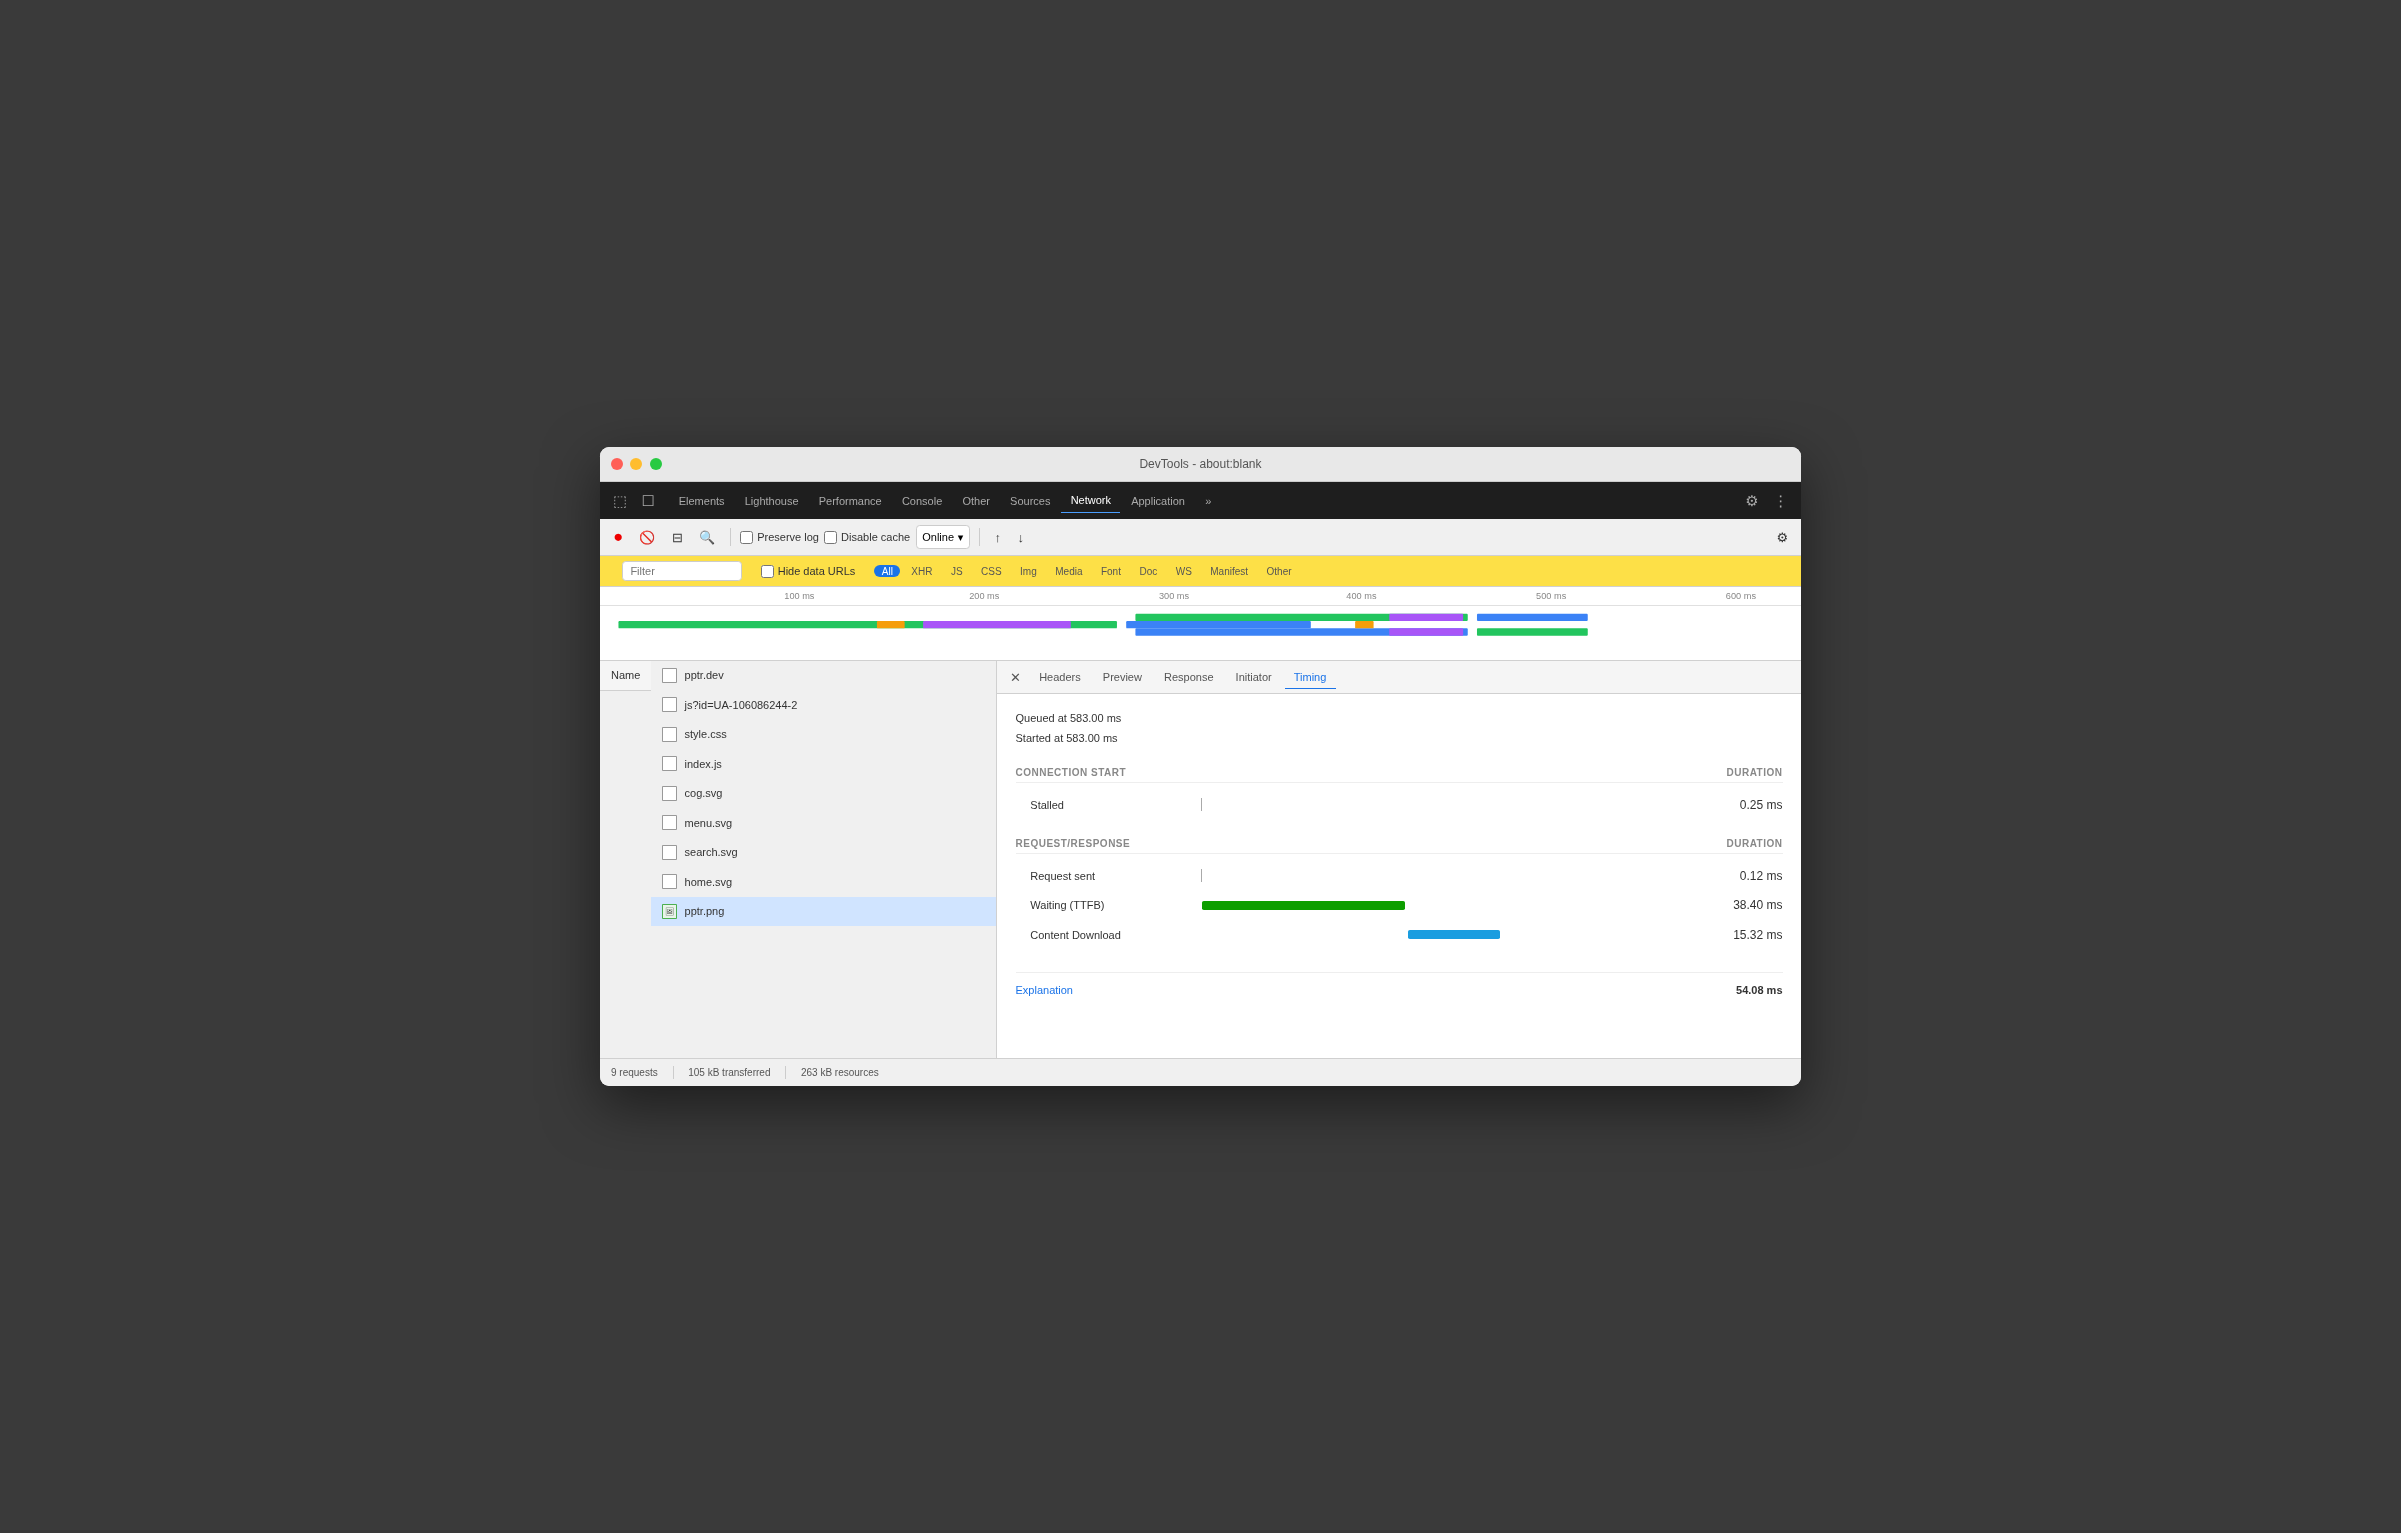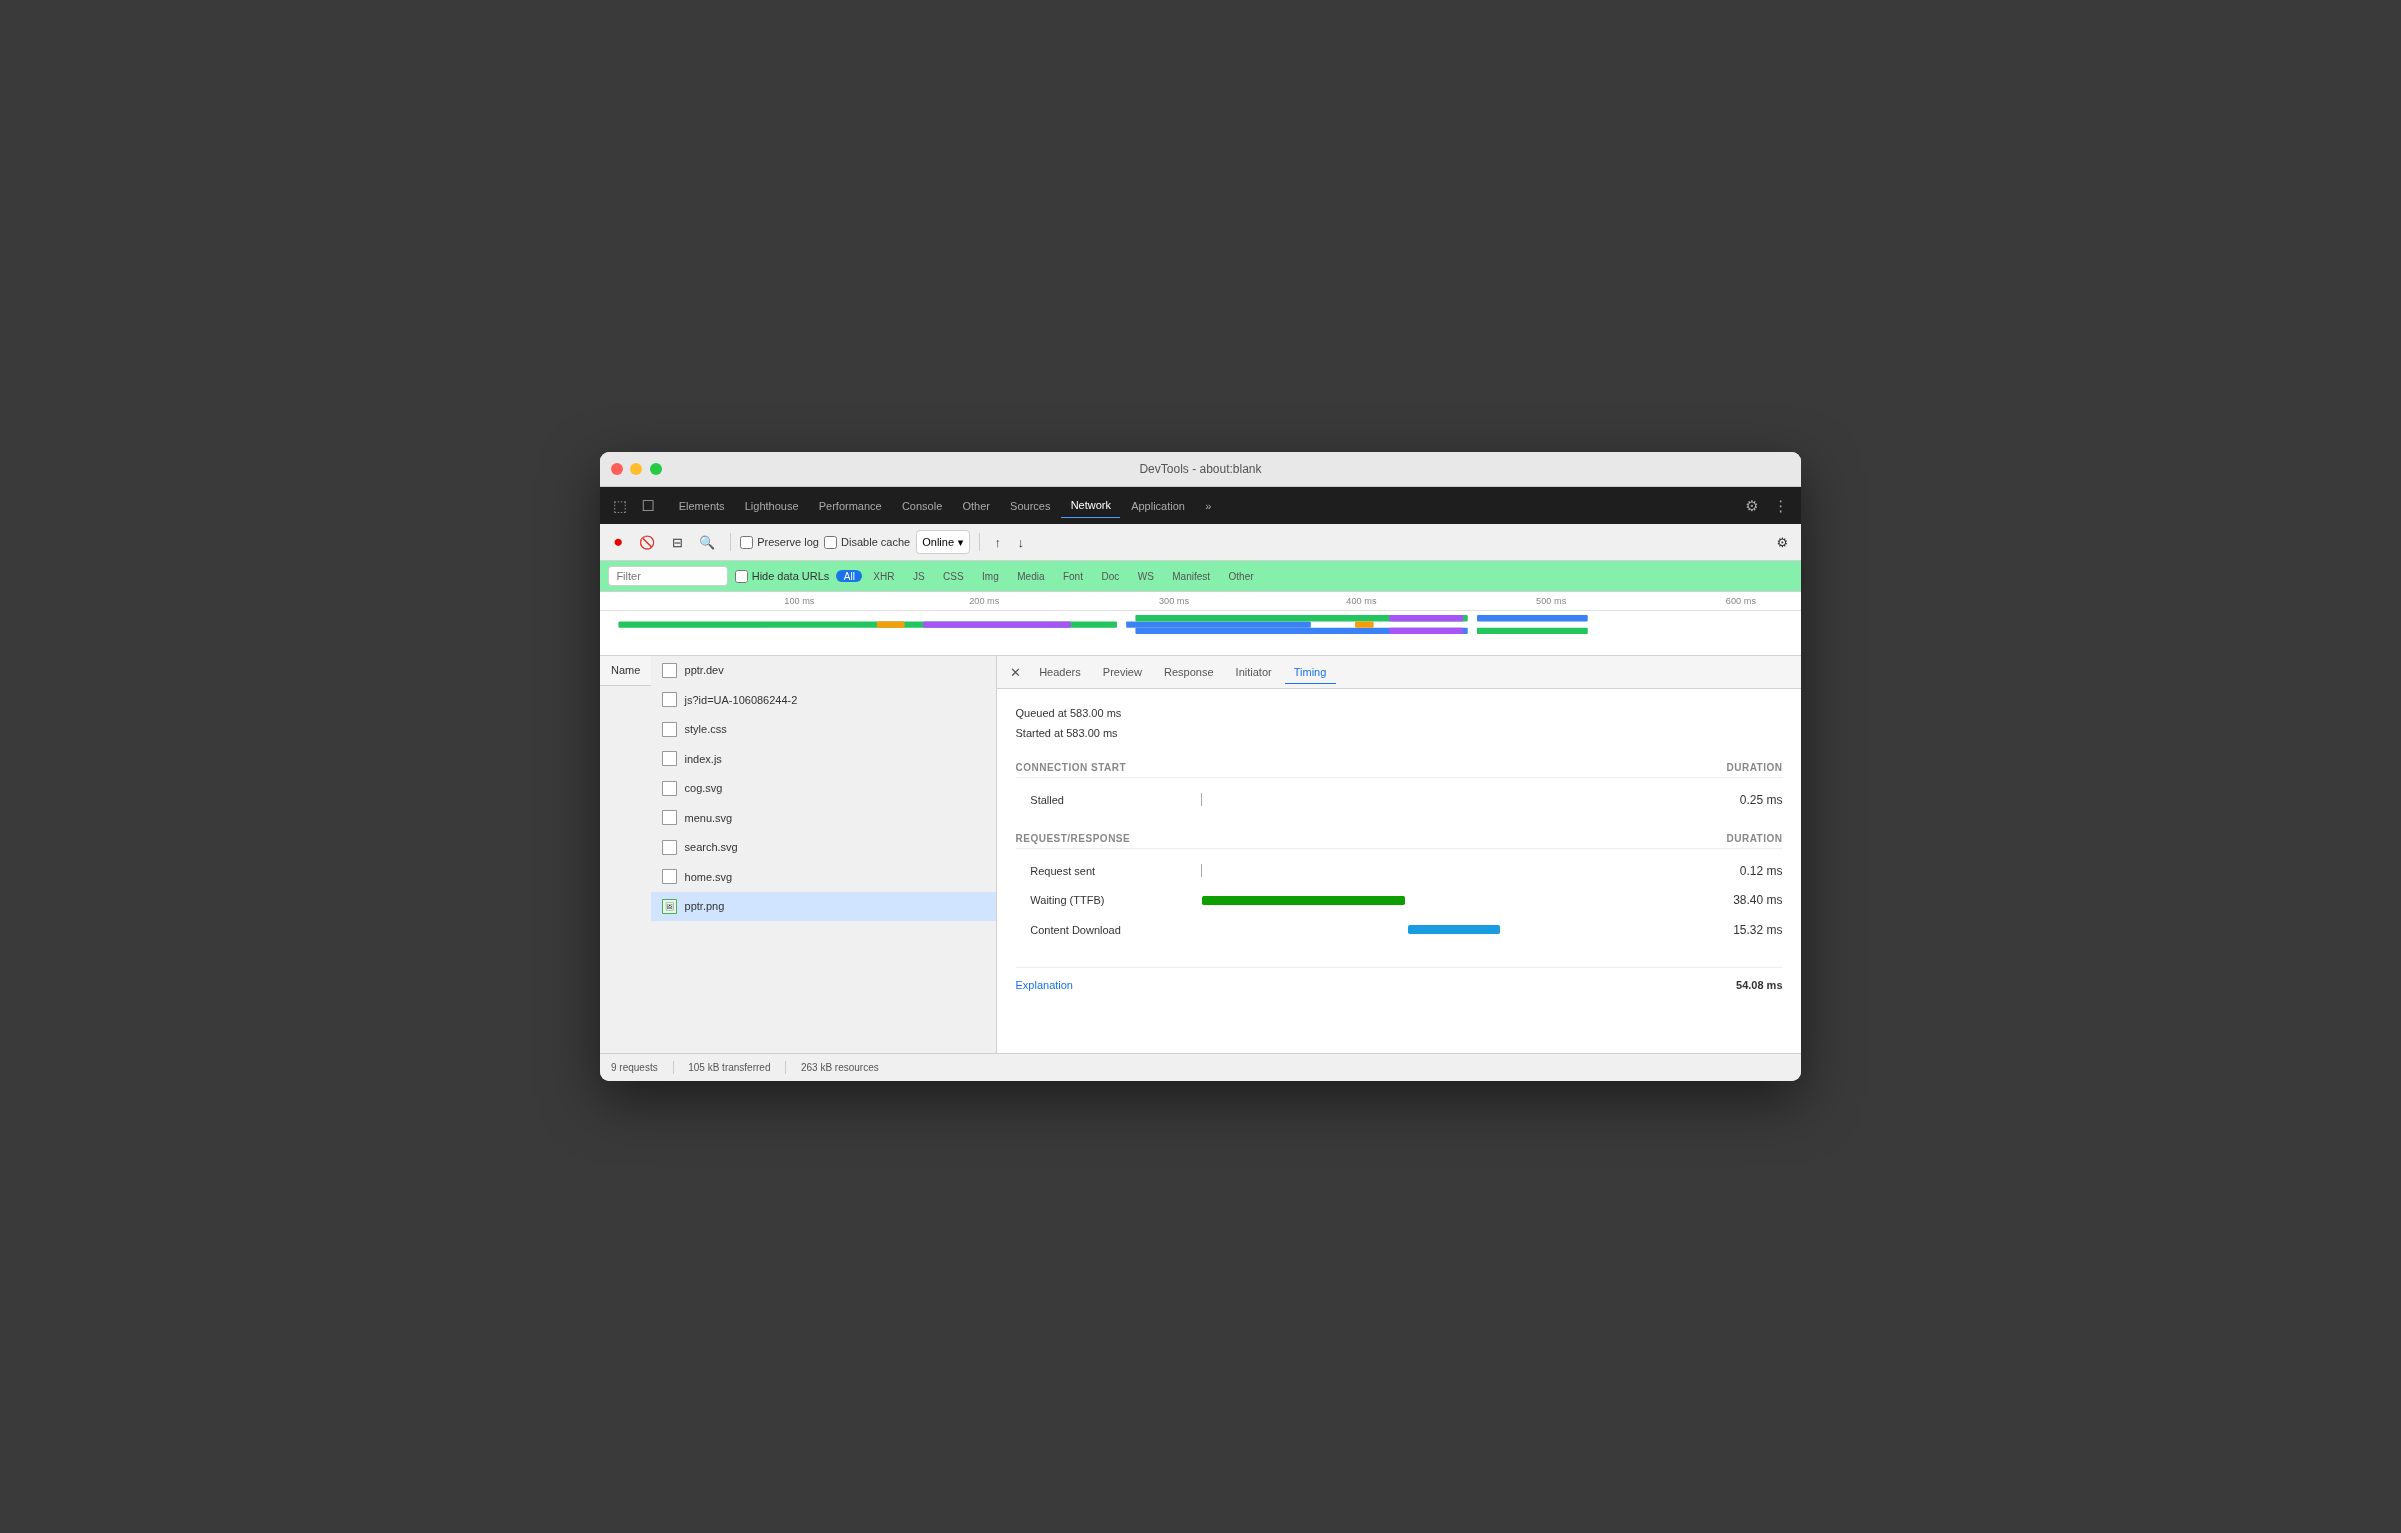--- a/index.html
+++ b/index.html
@@ -129,26 +129,26 @@
       padding: 1.8px 5.5px;
       font-size: 11px;
       cursor: pointer;
       display: flex;
       align-items: center;
       gap: 3.7px;
       height: 24px;
     }
     
     .filter-row {
-      background: #86efac;
+      background: #fde047;
       display: flex;
       align-items: center;
       height: 31px;
-      padding: 0 8px;
-      gap: 7px;
+      padding: 0 22px;
+      gap: 19px;
       border-bottom: 0.9px solid #d0d0d0;
     }
     .filter-input {
       background: #fff;
       border: 0.9px solid #ccc;
       border-radius: 3.7px;
       padding: 1.8px 7.4px;
       font-size: 11px;
       width: 120px;
       height: 20px;
@@ -178,21 +178,21 @@
       display: flex;
       align-items: center;
       height: 28px;
       padding: 0 11px;
       gap: 14.8px;
       border-bottom: 0.9px solid #d0d0d0;
     }
     
     .timeline-area {
       background: #fff;
-      height: 64px;
+      height: 74px;
       border-bottom: 0.9px solid #d0d0d0;
       position: relative;
       overflow: hidden;
     }
     .timeline-ruler {
       position: absolute;
       top: 0;
       left: 0;
       right: 0;
       height: 18.5px;

